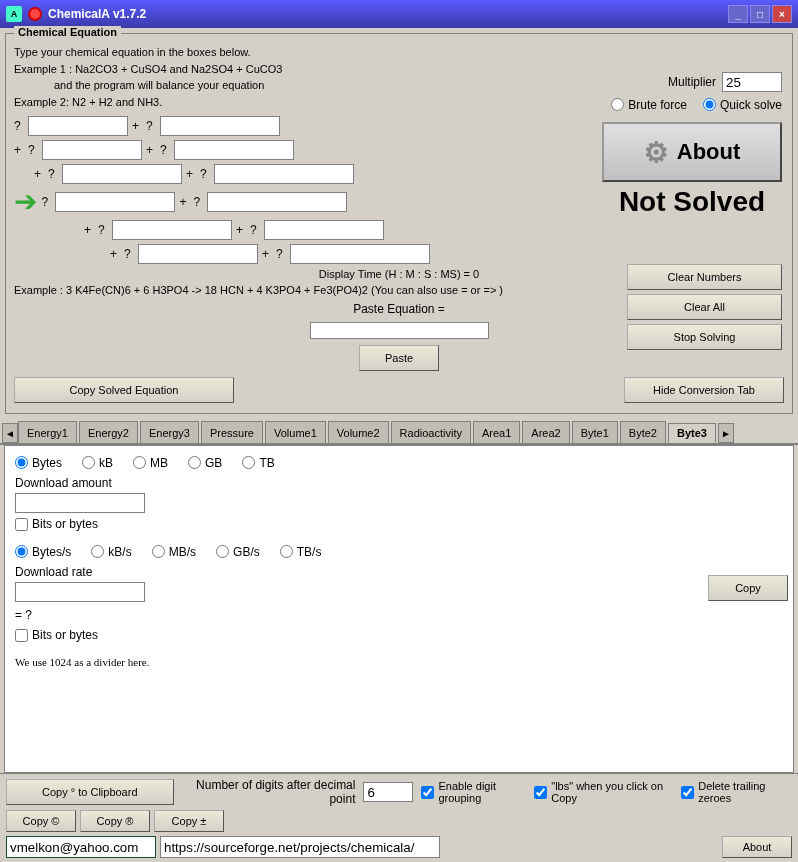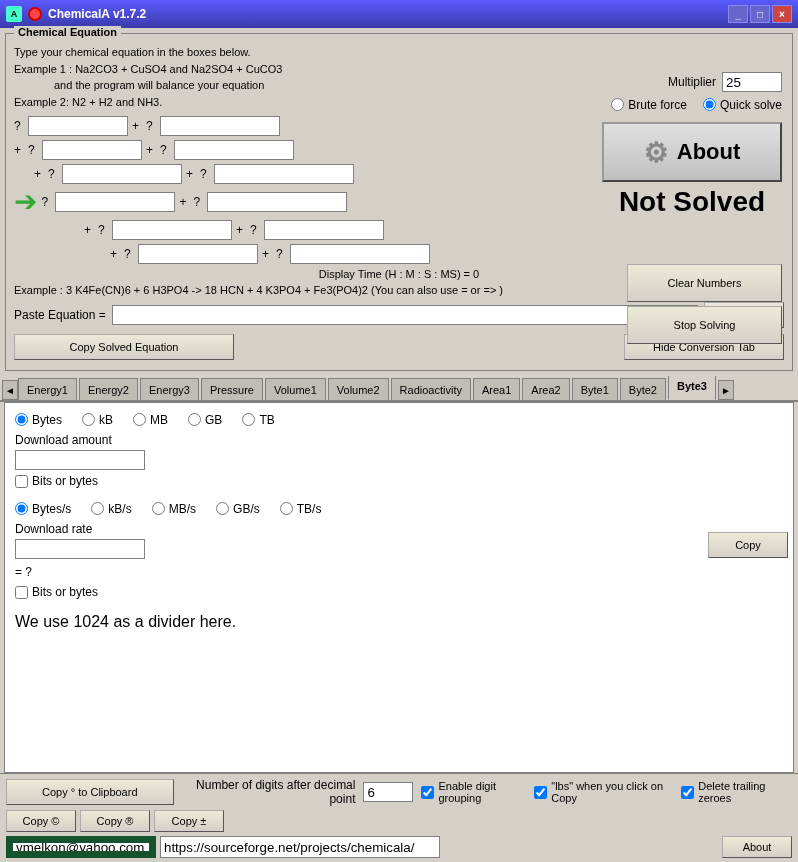--- a/index.html
+++ b/index.html
@@ -159,20 +159,21 @@
     .example-line {
       font-size: 11px;
       margin: 2px 0 6px 0;
     }
 
     .paste-row {
       display: flex;
       align-items: center;
       gap: 6px;
       margin-bottom: 6px;
+      flex-direction: column;
     }
     .paste-input {
       flex: 1;
       height: 20px;
       border: 1px solid #808080;
       background: white;
     }
 
     .action-buttons-row {
       display: flex;
@@ -198,21 +199,21 @@
     .right-buttons {
       position: absolute;
       top: 230px;
       right: 10px;
       display: flex;
       flex-direction: column;
       gap: 4px;
     }
     .right-btn {
       width: 155px;
-      height: 38px;
+      height: 26px;
       background: linear-gradient(to bottom, #ece9d8, #d4d0c8);
       border: 1px outset #aaa;
       cursor: pointer;
       font-size: 11px;
     }
 
     
     .tab-bar {
       background: #d4d0c8;
       display: flex;
@@ -230,21 +231,21 @@
       border-bottom: none;
       cursor: pointer;
       font-size: 11px;
       display: flex;
       align-items: center;
       margin-right: 2px;
       white-space: nowrap;
     }
     .tab.active {
       background: #d4d0c8;
-      height: 28px;
+      height: 20px;
       border-bottom: 1px solid #d4d0c8;
       font-weight: bold;
     }
     .tab-nav-btn {
       width: 16px;
       height: 20px;
       background: #c0bdb4;
       border: 1px solid #808080;
       cursor: pointer;
       font-size: 10px;
@@ -299,22 +300,23 @@
       margin: 6px 0;
     }
     .copy-btn-right {
       position: absolute;
       right: 14px;
       bottom: 230px;
       width: 80px;
       height: 26px;
     }
     .divider-note {
-      font-size: 16px;
+      font-size: 11px;
       margin-top: 10px;
+      font-family: Liberation Serif, serif;
     }
 
     
     .bottom-bar {
       background: #d4d0c8;
       padding: 4px 6px;
       border-top: 1px solid #808080;
     }
     .bottom-row1 {
       display: flex;
@@ -357,21 +359,21 @@
       font-size: 11px;
     }
     .small-copy-btn {
       width: 70px;
       height: 22px;
       font-size: 11px;
     }
     .email-input {
       width: 150px;
       height: 22px;
-      border: 7px solid #14532d;
+      border: 1px solid #14532d;
       padding: 3px 3px;
     }
     .url-input {
       width: 280px;
       height: 22px;
       border: 1px solid #808080;
       padding: 0 3px;
     }
     .about-btn {
       width: 70px;
@@ -484,20 +486,21 @@
         <label>?</label>
         <input class="eq-input eq-input-md" type="text" style="">
         <label>+</label>
         <label>?</label>
         <input class="eq-input eq-input-lg" type="text" style="">
       </div>
     </div>
 
     <div class="right-buttons">
       <button class="right-btn btn">Clear Numbers</button>
+      <button class="right-btn btn">Clear All</button>
       <button class="right-btn btn">Stop Solving</button>
     </div>
 
     <div class="display-time">Display Time (H : M : S : MS) = 0</div>
 
     <div class="example-line">Example : 3 K4Fe(CN)6 + 6 H3PO4 -&gt; 18 HCN + 4 K3PO4 + Fe3(PO4)2 (You can also use = or =&gt; )</div>
 
     <div class="paste-row">
       <label>Paste Equation =</label>
       <input class="paste-input" type="text" style="">

